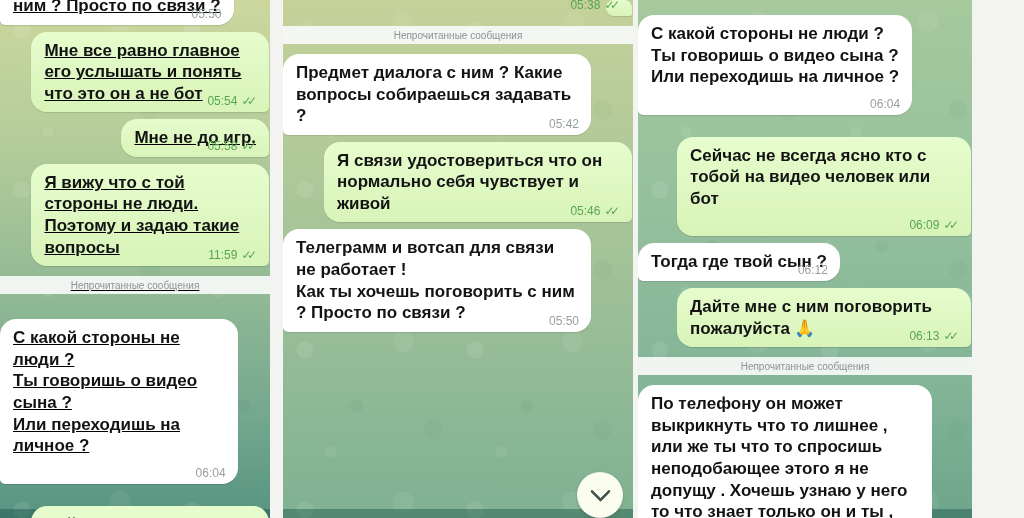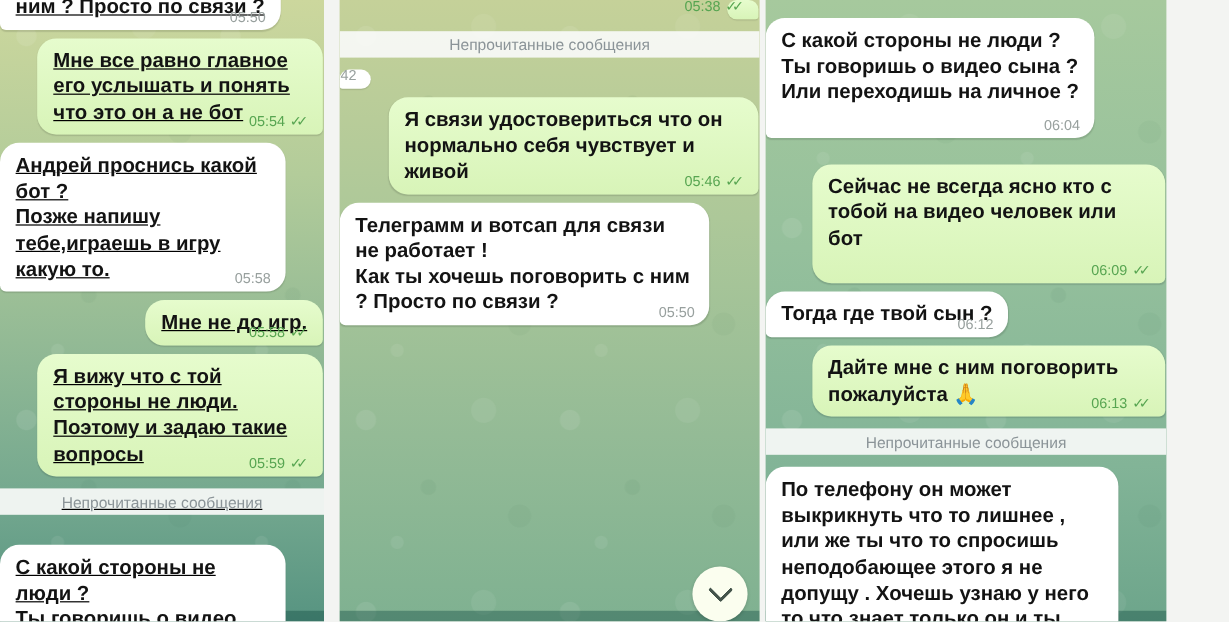--- a/index.html
+++ b/index.html
@@ -56,21 +56,21 @@
     font-size:12px; font-weight:400; line-height:1; white-space:nowrap;
   }
   .in  .meta { color:#98a09e; }
   .out .meta { color:#57a551; }
   .ticks { letter-spacing:-.38em; margin-left:4px; padding-right:.38em; font-size:12px; }
 
   .divider {
     align-self:stretch; z-index:1; margin:3px 0;
     background:rgba(248,250,248,.92);
     text-align:center; padding:4px 0 3px 0;
-    font-size:13px; font-weight:400; color:#8b9498;
+    font-size:10px; font-weight:400; color:#8b9498;
   }
 
   .scroll-btn {
     position:absolute; right:10px; bottom:0; z-index:3;
     width:46px; height:46px; border-radius:50%;
     background:#fbfeef; box-shadow:0 1px 3px rgba(0,0,0,.18);
     display:flex; align-items:center; justify-content:center;
     cursor:pointer;
   }
   .chev {
@@ -79,34 +79,32 @@
     border-radius:2px; transform:rotate(45deg);
   }
 </style>
 </head>
 <body>
 
 <div class="board" id="board">
     <div class="col col-0">
       <div class="msg in cut"><span>ним ? Просто по связи ?</span><span class="meta"><span>05:50</span></span></div>
       <div class="msg out"><span>Мне все равно главное его услышать и понять что это он а не бот</span><span class="meta"><span>05:54</span><span class="ticks">✓✓</span></span></div>
-      <div class="msg in"><span>Андрей проснись какой бот ?
-Позже напишу тебе,играешь в игру какую то.</span><span class="meta"><span>05:58</span></span></div>
       <div class="msg out"><span>Мне не до игр.</span><span class="meta"><span>05:58</span><span class="ticks">✓✓</span></span></div>
-      <div class="msg out"><span>Я вижу что с той стороны не люди. Поэтому и задаю такие вопросы</span><span class="meta"><span>05:59</span><span class="ticks">✓✓</span></span></div>
+      <div class="msg out"><span>Я вижу что с той стороны не люди. Поэтому и задаю такие вопросы</span><span class="meta"><span>11:59</span><span class="ticks">✓✓</span></span></div>
       <div class="divider"><span>Непрочитанные сообщения</span></div>
       <div class="msg in tb"><span>С какой стороны не люди ?
 Ты говоришь о видео сына ?
 Или переходишь на личное ?</span><span class="meta"><span>06:04</span></span></div>
       <div class="msg out tb"><span>Сейчас не всегда ясно кто с тобой на видео человек или бот</span></div>
     </div>
     <div class="col col-1">
       <div class="msg out"><span class="meta"><span>05:38</span><span class="ticks">✓✓</span></span></div>
       <div class="divider"><span>Непрочитанные сообщения</span></div>
-      <div class="msg in"><span class="meta"><span>05:42</span></span></div>
+      <div class="msg in"><span>Предмет диалога с ним ? Какие вопросы собираешься задавать ?</span><span class="meta"><span>05:42</span></span></div>
       <div class="msg out"><span>Я связи удостовериться что он нормально себя чувствует и живой</span><span class="meta"><span>05:46</span><span class="ticks">✓✓</span></span></div>
       <div class="msg in"><span>Телеграмм и вотсап для связи не работает !
 Как ты хочешь поговорить с ним ? Просто по связи ?</span><span class="meta"><span>05:50</span></span></div>
       <div class="scroll-btn">
         <span class="chev"></span>
       </div>
     </div>
     <div class="col col-2">
       <div class="msg in tb"><span>С какой стороны не люди ?
 Ты говоришь о видео сына ?

